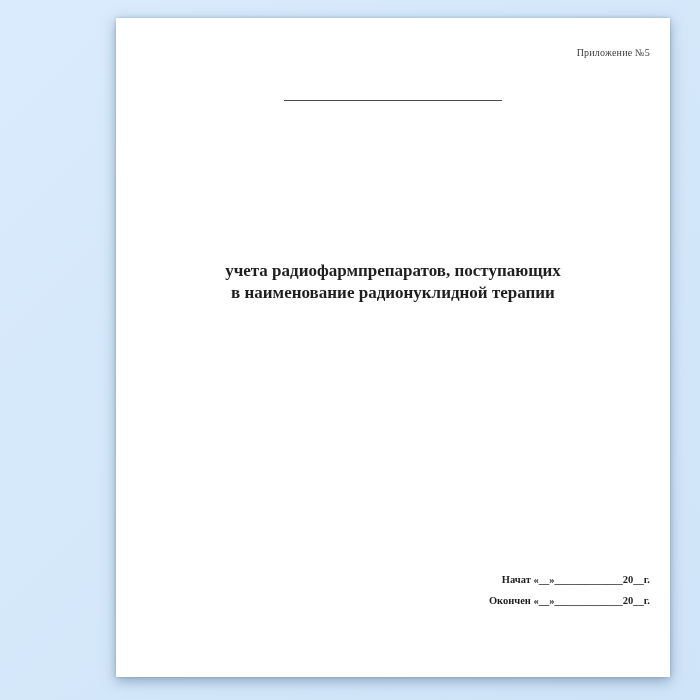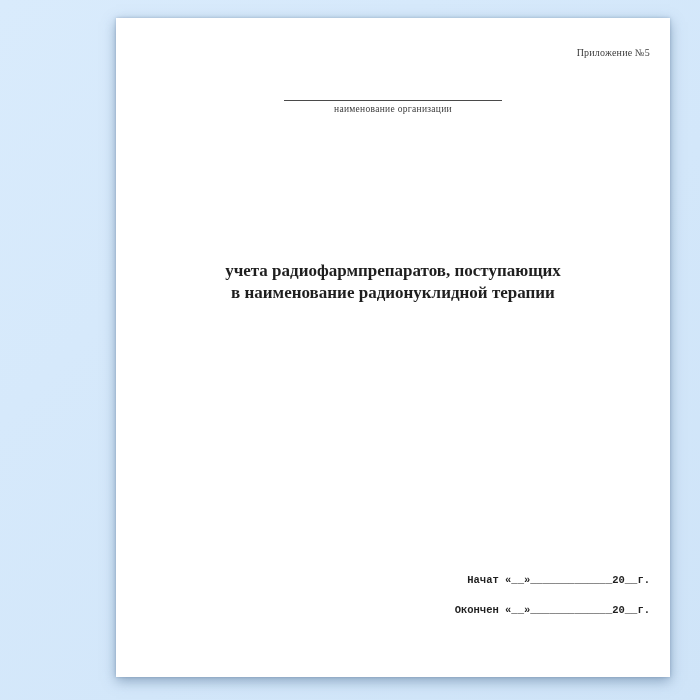--- a/index.html
+++ b/index.html
@@ -74,35 +74,33 @@
   .fill-in {
     position: absolute;
     top: 556px;
     right: 20px;
     text-align: right;
     font-size: 10.5px;
     font-weight: bold;
     color: #1f1f1f;
   }
   .fill-row {
-    margin-bottom: 18px;
+    margin-bottom: 10px;
     white-space: nowrap;
-    font-family: Liberation Mono, monospace;
   }
 </style>
 </head>
 <body>
 
 <div class="page">
 
   <div class="appendix">Приложение №5</div>
 
   <div class="org-section">
     <div class="org-line"></div>
-    <div class="org-caption">наименование организации</div>
   </div>
 
   <div class="title-block">
     <div class="title-sub">учета радиофармпрепаратов, поступающих</div>
     <div class="title-sub">в наименование радионуклидной терапии</div>
   </div>
 
   <div class="fill-in">
     <div class="fill-row">Начат «__»_____________20__г.</div>
     <div class="fill-row">Окончен «__»_____________20__г.</div>

